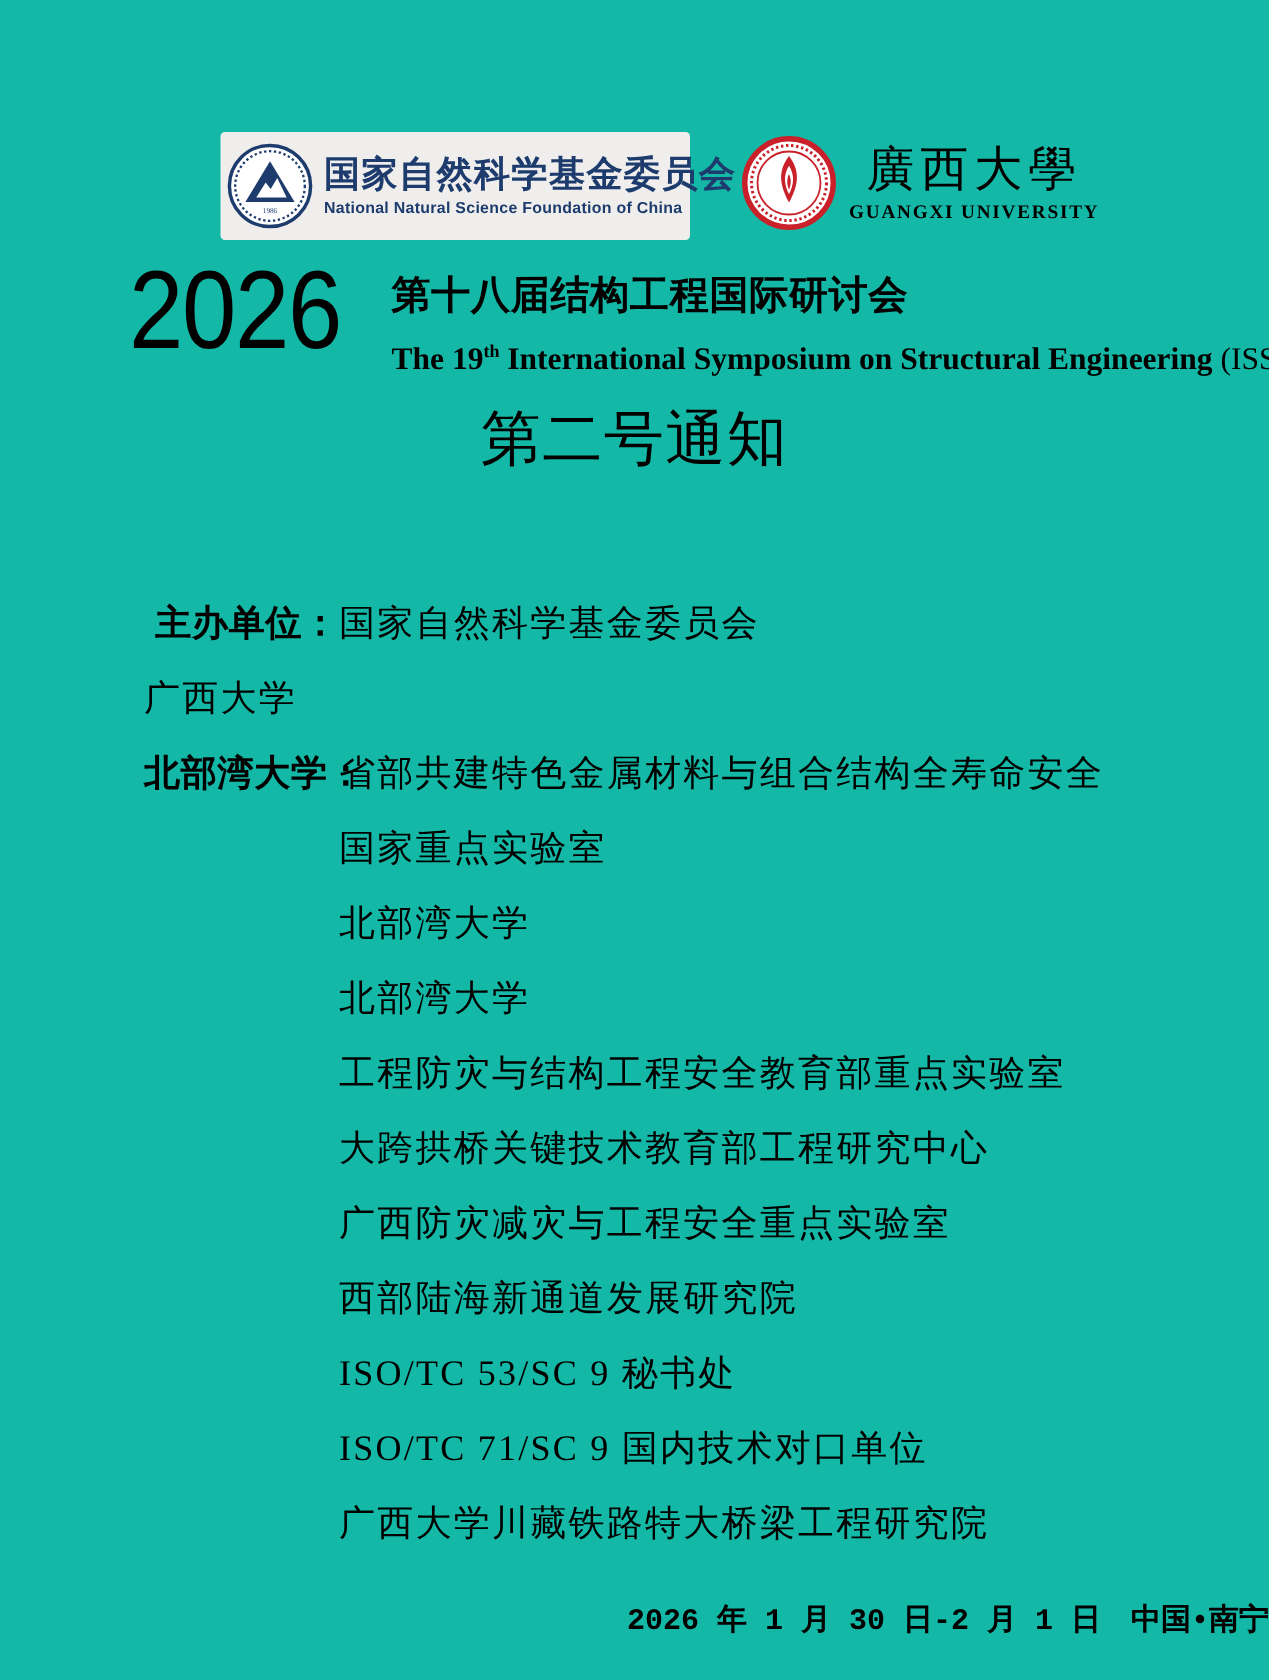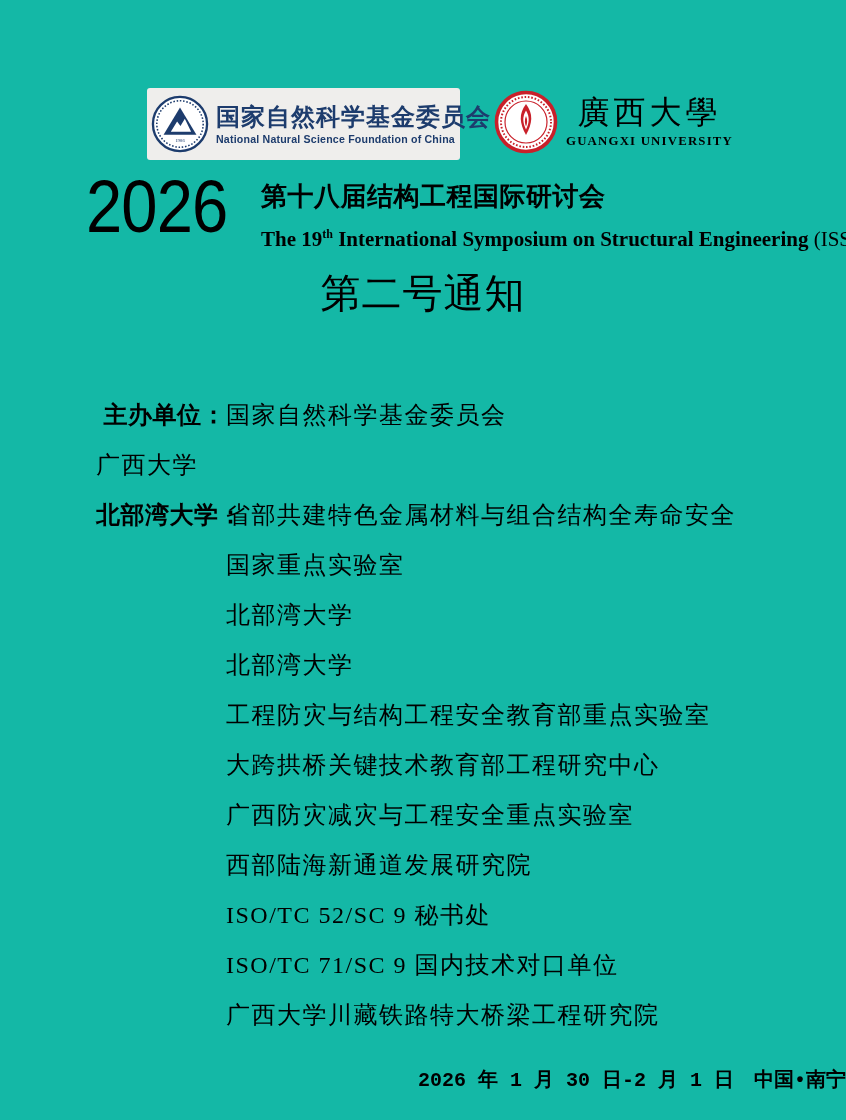--- a/index.html
+++ b/index.html
@@ -250,21 +250,21 @@
       <div class="org-value">广西防灾减灾与工程安全重点实验室</div>
     </div>
 
     <div class="org-row">
       <div class="org-label"></div>
       <div class="org-value">西部陆海新通道发展研究院</div>
     </div>
 
     <div class="org-row">
       <div class="org-label"></div>
-      <div class="org-value">ISO/TC 52/SC 9 秘书处</div>
+      <div class="org-value">ISO/TC 53/SC 9 秘书处</div>
     </div>
 
     <div class="org-row">
       <div class="org-label"></div>
       <div class="org-value">ISO/TC 71/SC 9 国内技术对口单位</div>
     </div>
 
     <div class="org-row">
       <div class="org-label"></div>
       <div class="org-value">广西大学川藏铁路特大桥梁工程研究院</div>

